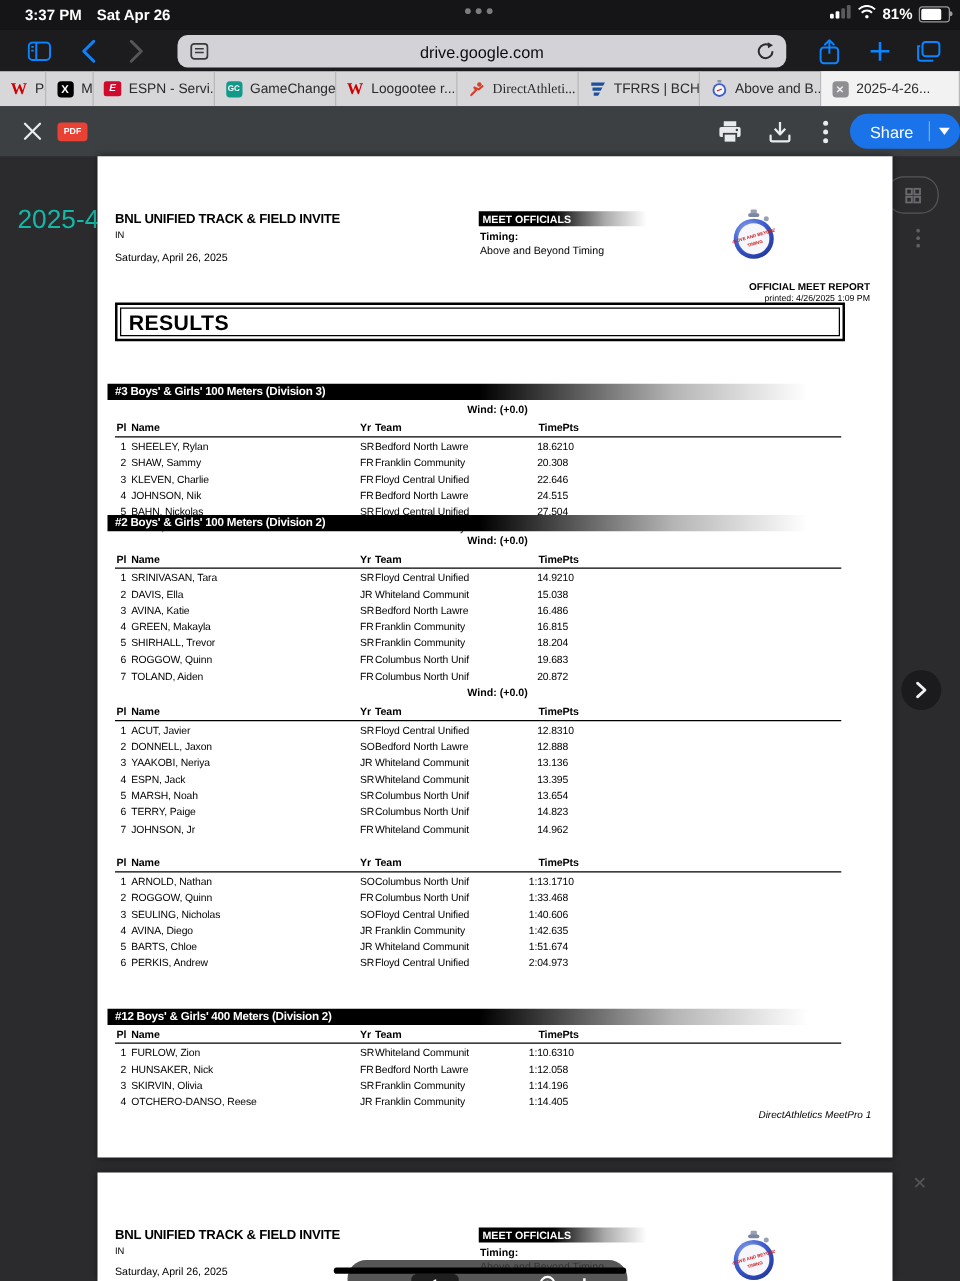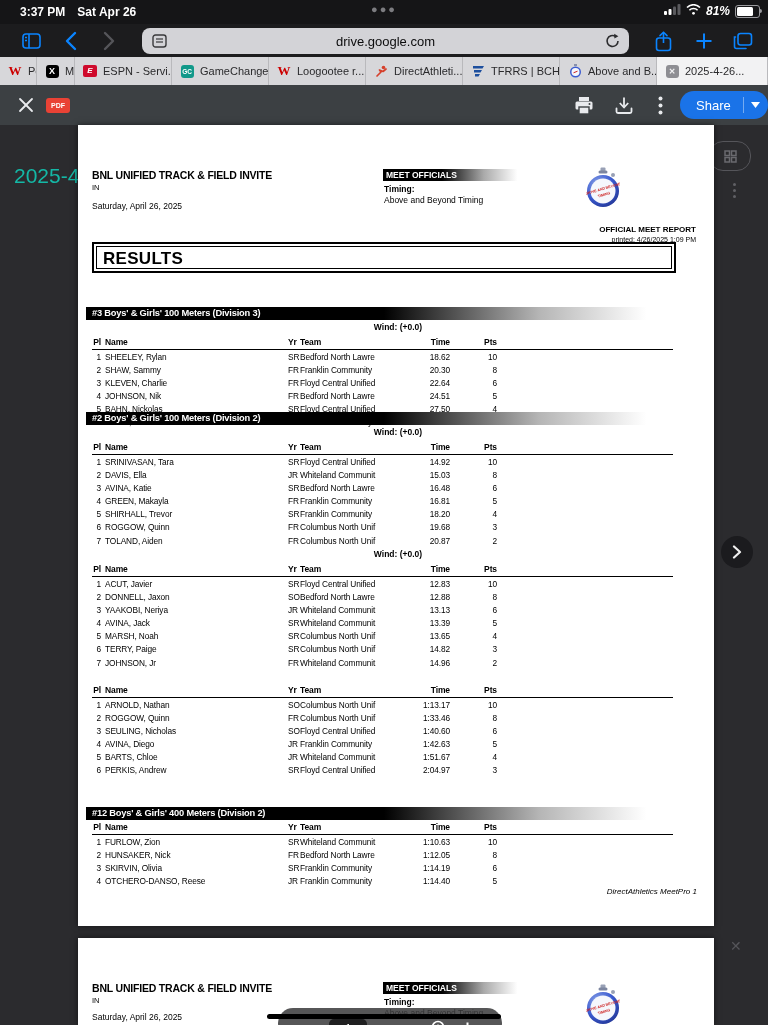--- a/index.html
+++ b/index.html
@@ -3,21 +3,21 @@
 <meta charset="utf-8">
 <style>
   html,body{margin:0;padding:0;background:#000;}
   .screen{position:relative;width:768px;height:1025px;overflow:hidden;background:#2b2b2e;
     font-family:"Liberation Sans",sans-serif;-webkit-font-smoothing:antialiased;}
   
   .status-bar{position:absolute;left:0;top:0;width:768px;height:24px;background:#151517;
     color:#fff;font-size:12px;font-weight:bold;}
   .sb-left{position:absolute;left:20px;top:5px;display:flex;gap:12px;}
   .sb-dots{position:absolute;left:0;right:0;top:3px;text-align:center;color:#7c7c80;font-size:11px;letter-spacing:2px;}
-  .sb-right{position:absolute;right:8px;top:4px;display:flex;align-items:center;gap:5px;font-style:italic;}
+  .sb-right{position:absolute;right:8px;top:4px;display:flex;align-items:center;gap:5px;}
   .batt{position:relative;width:23px;height:11px;border:1px solid #9b9b9f;border-radius:3px;}
   .batt .fill{position:absolute;left:1px;top:1px;bottom:1px;width:16px;background:#fff;border-radius:1.5px;}
   .batt .tip{position:absolute;right:-3px;top:3px;width:2px;height:4px;background:#9b9b9f;border-radius:0 2px 2px 0;}
   
   .toolbar{position:absolute;left:0;top:24px;width:768px;height:33px;background:#1c1c1e;}
   .tb-icon{position:absolute;top:4px;width:26px;height:26px;display:flex;align-items:center;justify-content:center;}
   .url-pill{position:absolute;left:142px;top:4px;width:487px;height:26px;background:#d3d3d7;border-radius:8px;}
   .url-text{position:absolute;left:0;right:0;top:6px;text-align:center;font-size:13px;color:#0c0c0d;}
   
   .tab-bar{position:absolute;left:0;top:57px;width:768px;height:28px;background:#d7d7da;display:flex;}
@@ -66,21 +66,21 @@
   .event-bar{height:13px;line-height:13px;color:#fff;font-size:9.3px;font-weight:bold;letter-spacing:-0.2px;
     padding-left:6px;box-sizing:border-box;
     background:linear-gradient(90deg,#000 0%,#000 50%,#b5b5b5 76%,#fff 94%);}
   .wind{height:13px;padding-top:2px;text-align:center;font-size:8.5px;font-weight:bold;text-indent:28px;}
   .tbl{margin-left:6px;width:581px;}
   .trow{display:grid;grid-template-columns:9px 4px 183px 12px 92px 58px 47px;font-size:8.3px;
     letter-spacing:-0.1px;height:13.1px;align-items:start;}
   .thead{font-weight:bold;font-size:8.5px;border-bottom:1.5px solid #000;height:12px;margin-top:2px;margin-bottom:2px;}
   .c-pl{text-align:right;}
   .c-time{text-align:right;}
-  .c-pts{text-align:right;}
+  .c-pts{text-align:left;}
   .doc-footer{position:absolute;right:17px;top:762px;font-size:8px;font-style:italic;}
   
   .next-btn{position:absolute;left:721px;top:536px;width:32px;height:32px;border-radius:50%;background:#1b1b1e;
     z-index:5;display:flex;align-items:center;justify-content:center;}
   .page-pill{position:absolute;left:278px;top:982px;width:224px;height:30px;border-radius:15px;
     background:rgba(56,56,58,.85);z-index:6;display:flex;align-items:flex-end;color:#fff;font-size:12.5px;gap:8px;
     padding:0 14px;box-sizing:border-box;margin-top:26px;}
   .page-input{width:38px;height:19px;background:rgba(25,25,27,.9);border-radius:5px;text-align:center;
     line-height:19px;font-size:11px;}
   .pill-btn{display:flex;align-items:center;justify-content:center;width:20px;height:20px;}
@@ -201,21 +201,21 @@
           <span style="display:inline-block;width:13px;height:13px;background:#11998a;border-radius:3px;color:#fff;font-size:6.5px;font-weight:bold;text-align:center;line-height:13px;">GC</span>
         </span>
         <span>GameChanger</span>
       </div>
       <div class="tab" style="width: 97px;">
         <span class="fav">
           <span style="font-family:'Liberation Serif',serif;font-weight:bold;color:#c00;font-size:13px;line-height:14px;">W</span>
         </span>
         <span>Loogootee r...</span>
       </div>
-      <div class="tab" style="width: 97px;">
+      <div class="tab" style="width: 97px; font-family: Liberation Serif, serif;">
         <span class="fav">
           <svg width="13" height="13" viewBox="0 0 13 13">
             <circle cx="8.5" cy="2.5" r="1.8" fill="#d6402b"></circle>
             <path d="M2 11 L6 7 L4.5 5 L8 6.5 L11 4" stroke="#d6402b" stroke-width="1.7" fill="none" stroke-linecap="round" stroke-linejoin="round"></path>
           </svg>
         </span>
         <span>DirectAthleti...</span>
       </div>
       <div class="tab" style="width: 97px;">
         <span class="fav">
@@ -523,21 +523,21 @@
               <span></span>
               <span>YAAKOBI, Neriya</span>
               <span>JR</span>
               <span>Whiteland Communit</span>
               <span class="c-time">13.13</span>
               <span class="c-pts">6</span>
             </div>
             <div class="trow">
               <span class="c-pl">4</span>
               <span></span>
-              <span>AVINA, Jack</span>
+              <span>ESPN, Jack</span>
               <span>SR</span>
               <span>Whiteland Communit</span>
               <span class="c-time">13.39</span>
               <span class="c-pts">5</span>
             </div>
             <div class="trow">
               <span class="c-pl">5</span>
               <span></span>
               <span>MARSH, Noah</span>
               <span>SR</span>

